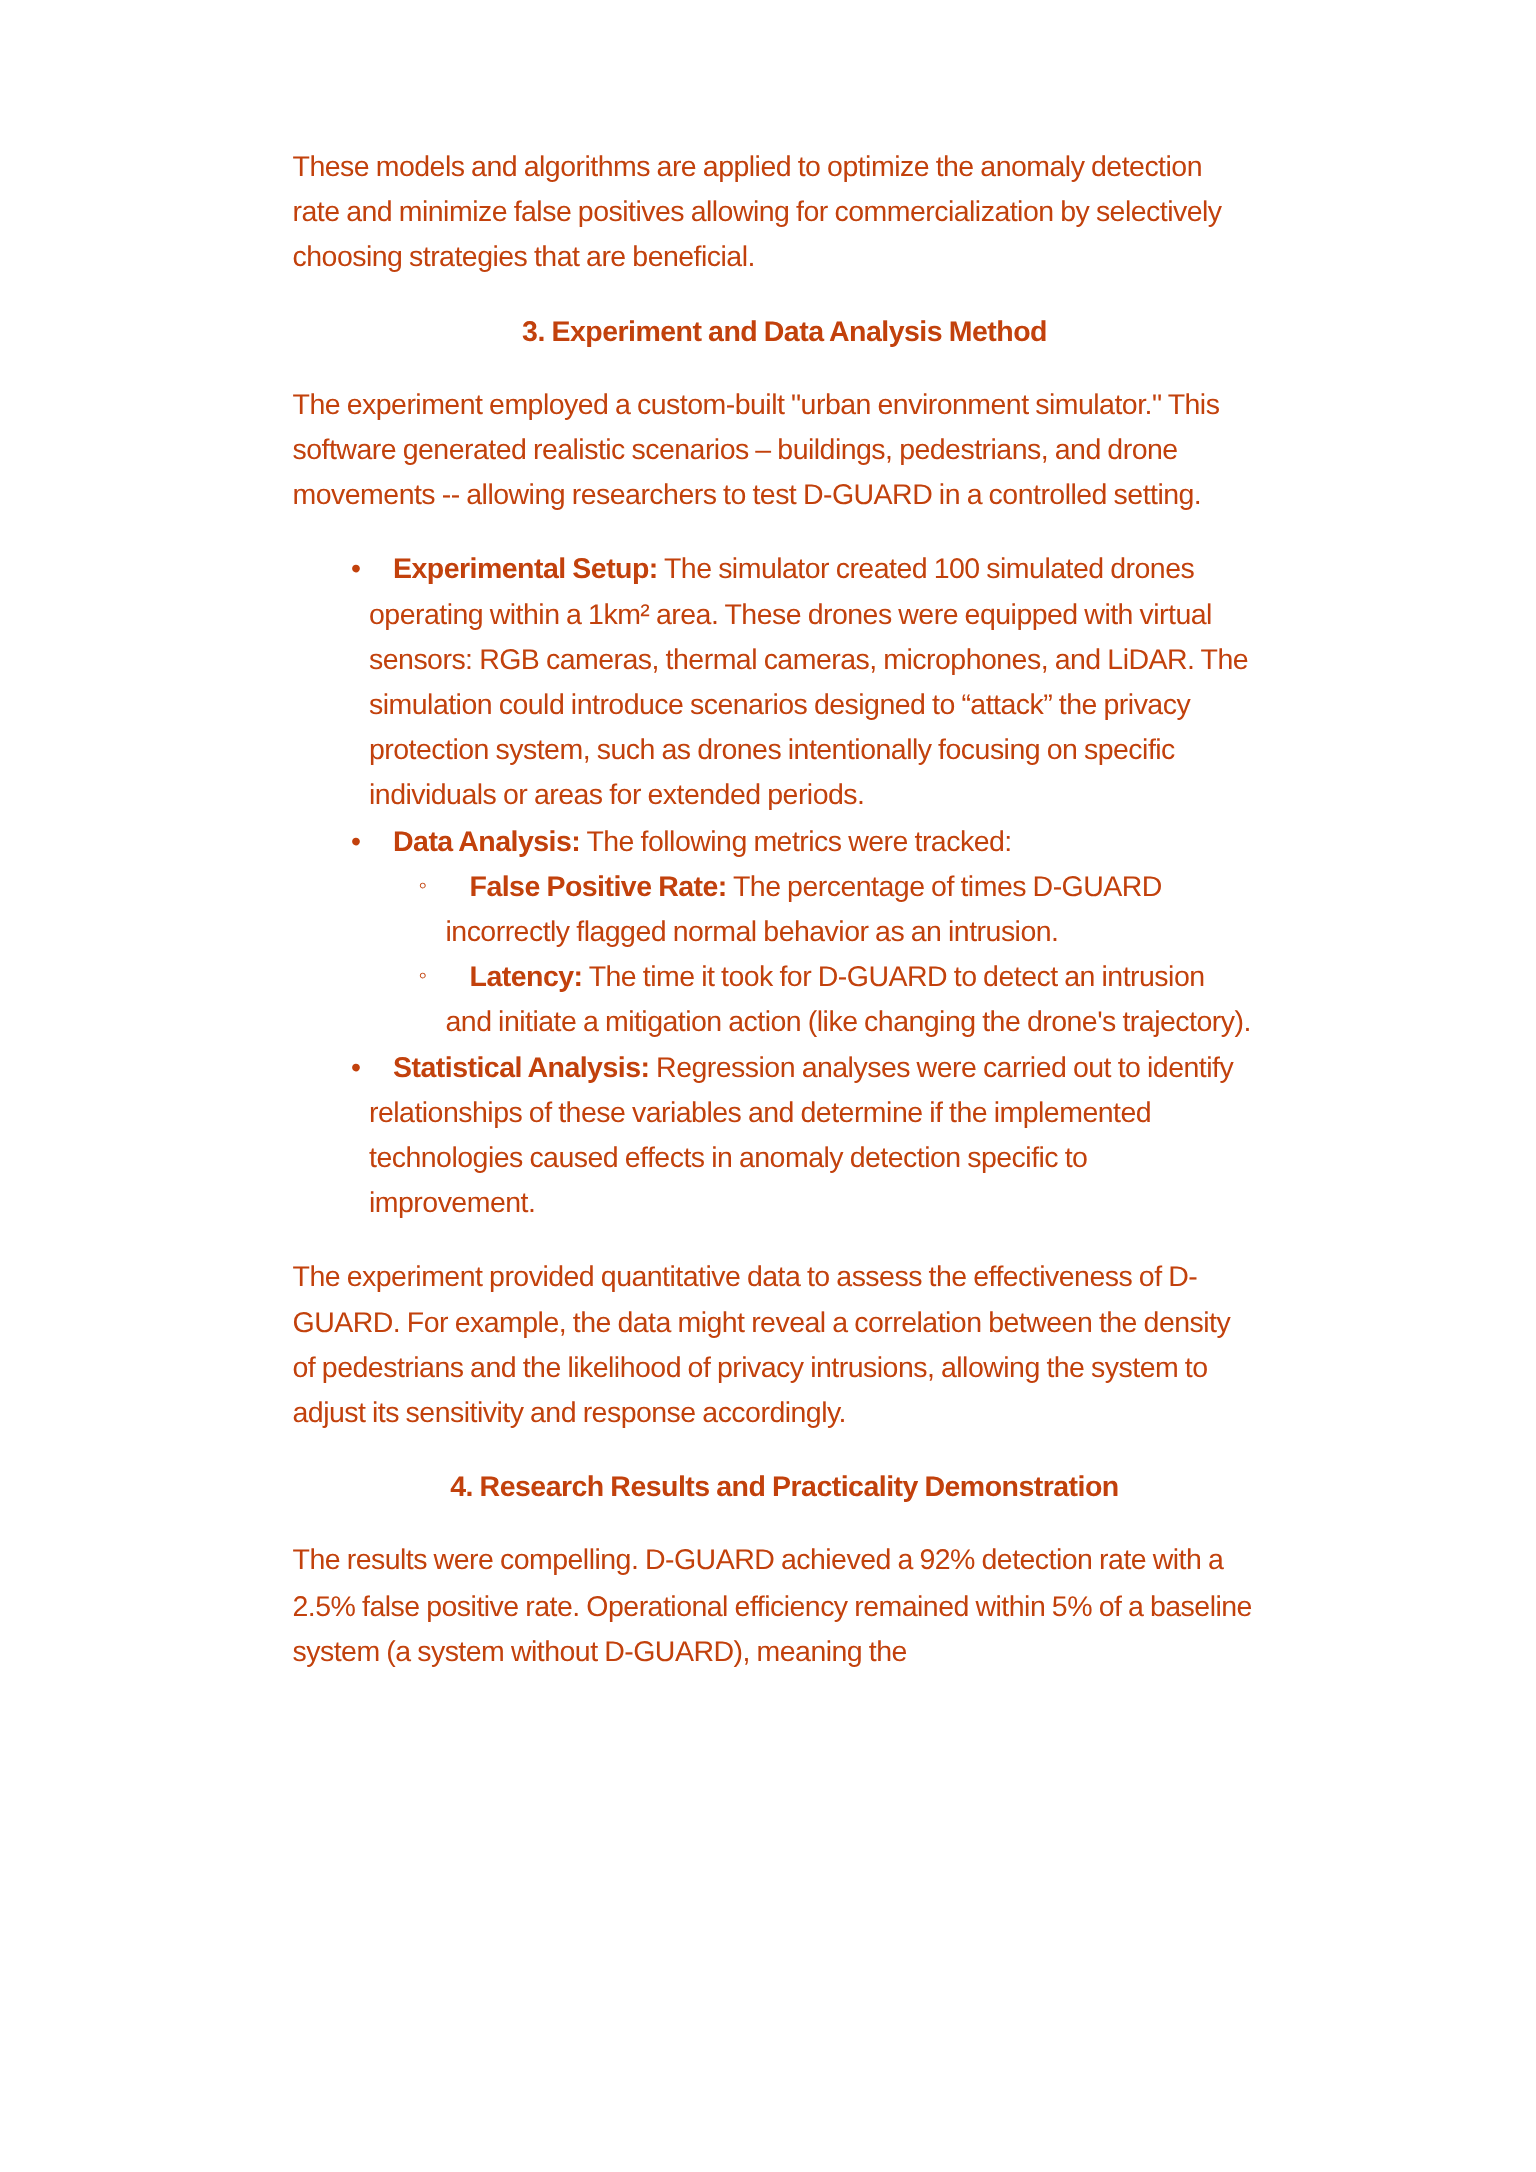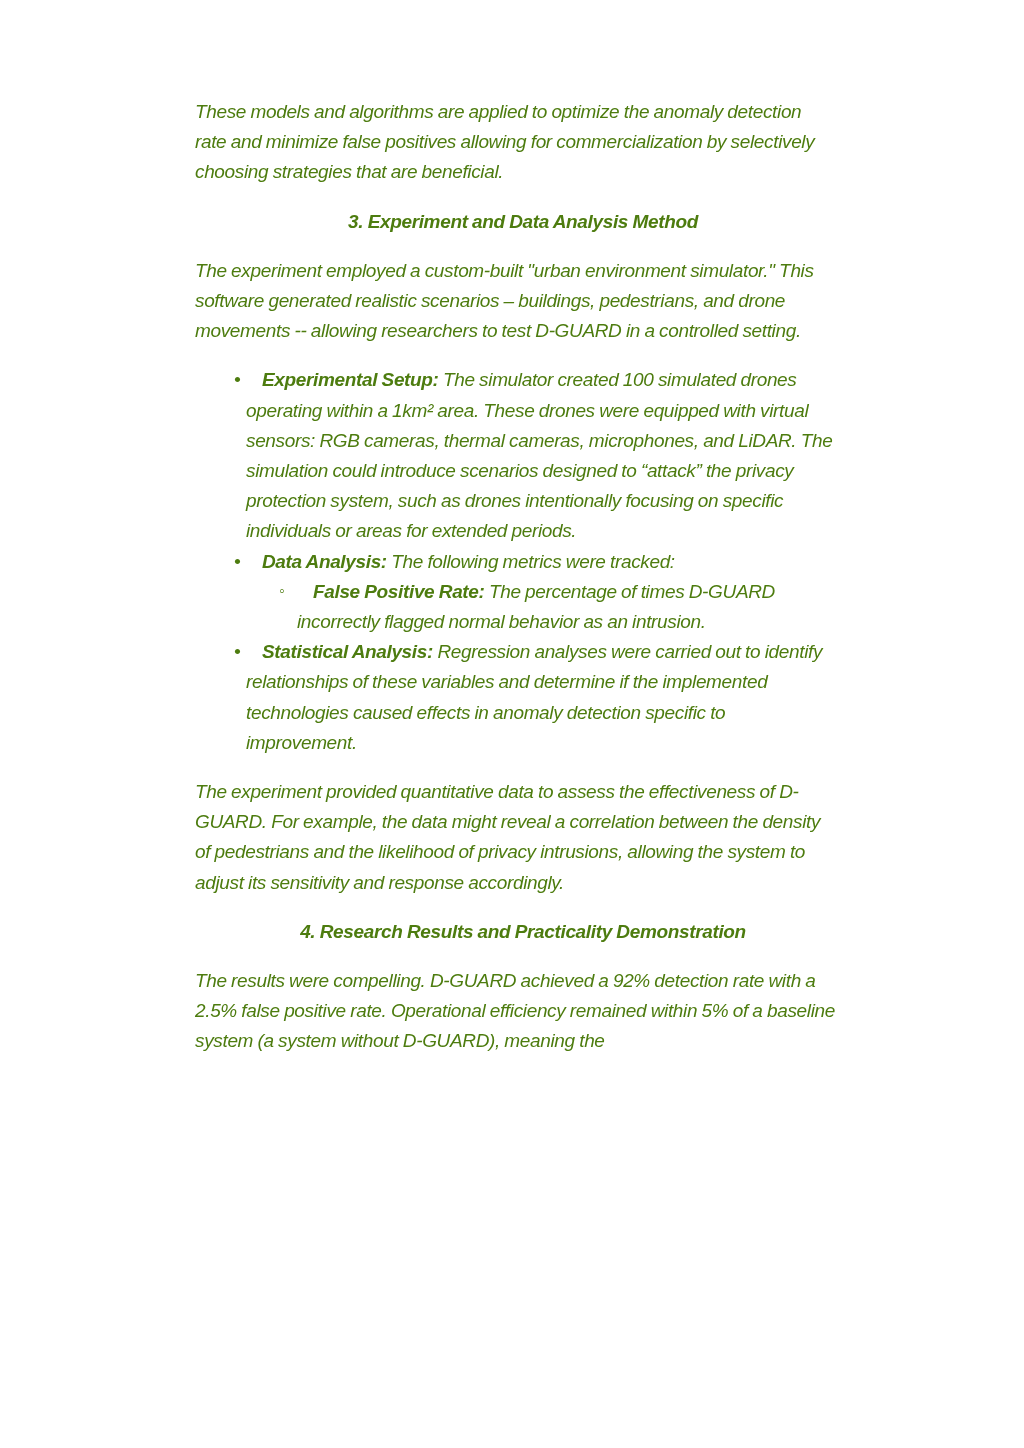--- a/index.html
+++ b/index.html
@@ -1,21 +1,21 @@
 <!DOCTYPE html>
 <html><head>
 <meta charset="utf-8">
 <style>
   html, body { margin: 0; padding: 0; background: #ffffff; }
   body { width: 1024px; height: 1448px; overflow: hidden; position: relative; }
   .page {
     position: absolute; left: 195px; top: 97px; width: 640px;
     font-family: "Liberation Sans", sans-serif;
-    font-size: 19px; line-height: 30.2px; color: #4d7c0f;
-    letter-spacing: -0.35px; word-spacing: -0.5px; font-style: italic;
+    font-size: 19px; line-height: 30.2px; color: #c2410c;
+    letter-spacing: -0.35px; word-spacing: -0.5px;
   }
   p { margin: 0 0 19px 0; }
   h3 { margin: 0 0 19px 16px; font-size: 19px; font-weight: bold; line-height: 30.2px; text-align: center; }
   ul.l1 { list-style: none; margin: 0 0 19px 0; padding: 0 0 0 51px; }
   ul.l1 > li { position: relative; }
   ul.l1 > li::before { content: "•"; position: absolute; left: -12px; top: 0; }
   ul.l2 { list-style: none; margin: 0; padding: 0 0 0 51px; }
   ul.l2 > li { position: relative; }
   ul.l2 > li::before { content: "◦"; position: absolute; left: -18px; top: -1px; font-size: 16px; }
   b { font-weight: bold; margin-left: 16px; }
@@ -27,20 +27,21 @@
   <p>These models and algorithms are applied to optimize the anomaly detection rate and minimize false positives allowing for commercialization by selectively choosing strategies that are beneficial.</p>
 
   <h3>3. Experiment and Data Analysis Method</h3>
   <p>The experiment employed a custom-built "urban environment simulator." This software generated realistic scenarios – buildings, pedestrians, and drone movements -- allowing researchers to test D-GUARD in a controlled setting.</p>
 
   <ul class="l1">
     <li><b>Experimental Setup:</b><span> The simulator created 100 simulated drones operating within a 1km² area. These drones were equipped with virtual sensors: RGB cameras, thermal cameras, microphones, and LiDAR. The simulation could introduce scenarios designed to “attack” the privacy protection system, such as drones intentionally focusing on specific individuals or areas for extended periods.</span></li>
     <li><b>Data Analysis:</b><span> The following metrics were tracked:</span>
       <ul class="l2">
         <li><b>False Positive Rate:</b><span> The percentage of times D-GUARD incorrectly flagged normal behavior as an intrusion.</span></li>
+        <li><b>Latency:</b><span> The time it took for D-GUARD to detect an intrusion and initiate a mitigation action (like changing the drone's trajectory).</span></li>
       </ul>
     </li>
     <li><b>Statistical Analysis:</b><span> Regression analyses were carried out to identify relationships of these variables and determine if the implemented technologies caused effects in anomaly detection specific to improvement.</span></li>
   </ul>
 
   <p>The experiment provided quantitative data to assess the effectiveness of D-GUARD. For example, the data might reveal a correlation between the density of pedestrians and the likelihood of privacy intrusions, allowing the system to adjust its sensitivity and response accordingly.</p>
 
   <h3>4. Research Results and Practicality Demonstration</h3>
   <p>The results were compelling. D-GUARD achieved a 92% detection rate with a 2.5% false positive rate. Operational efficiency remained within 5% of a baseline system (a system without D-GUARD), meaning the</p>
 </div>

